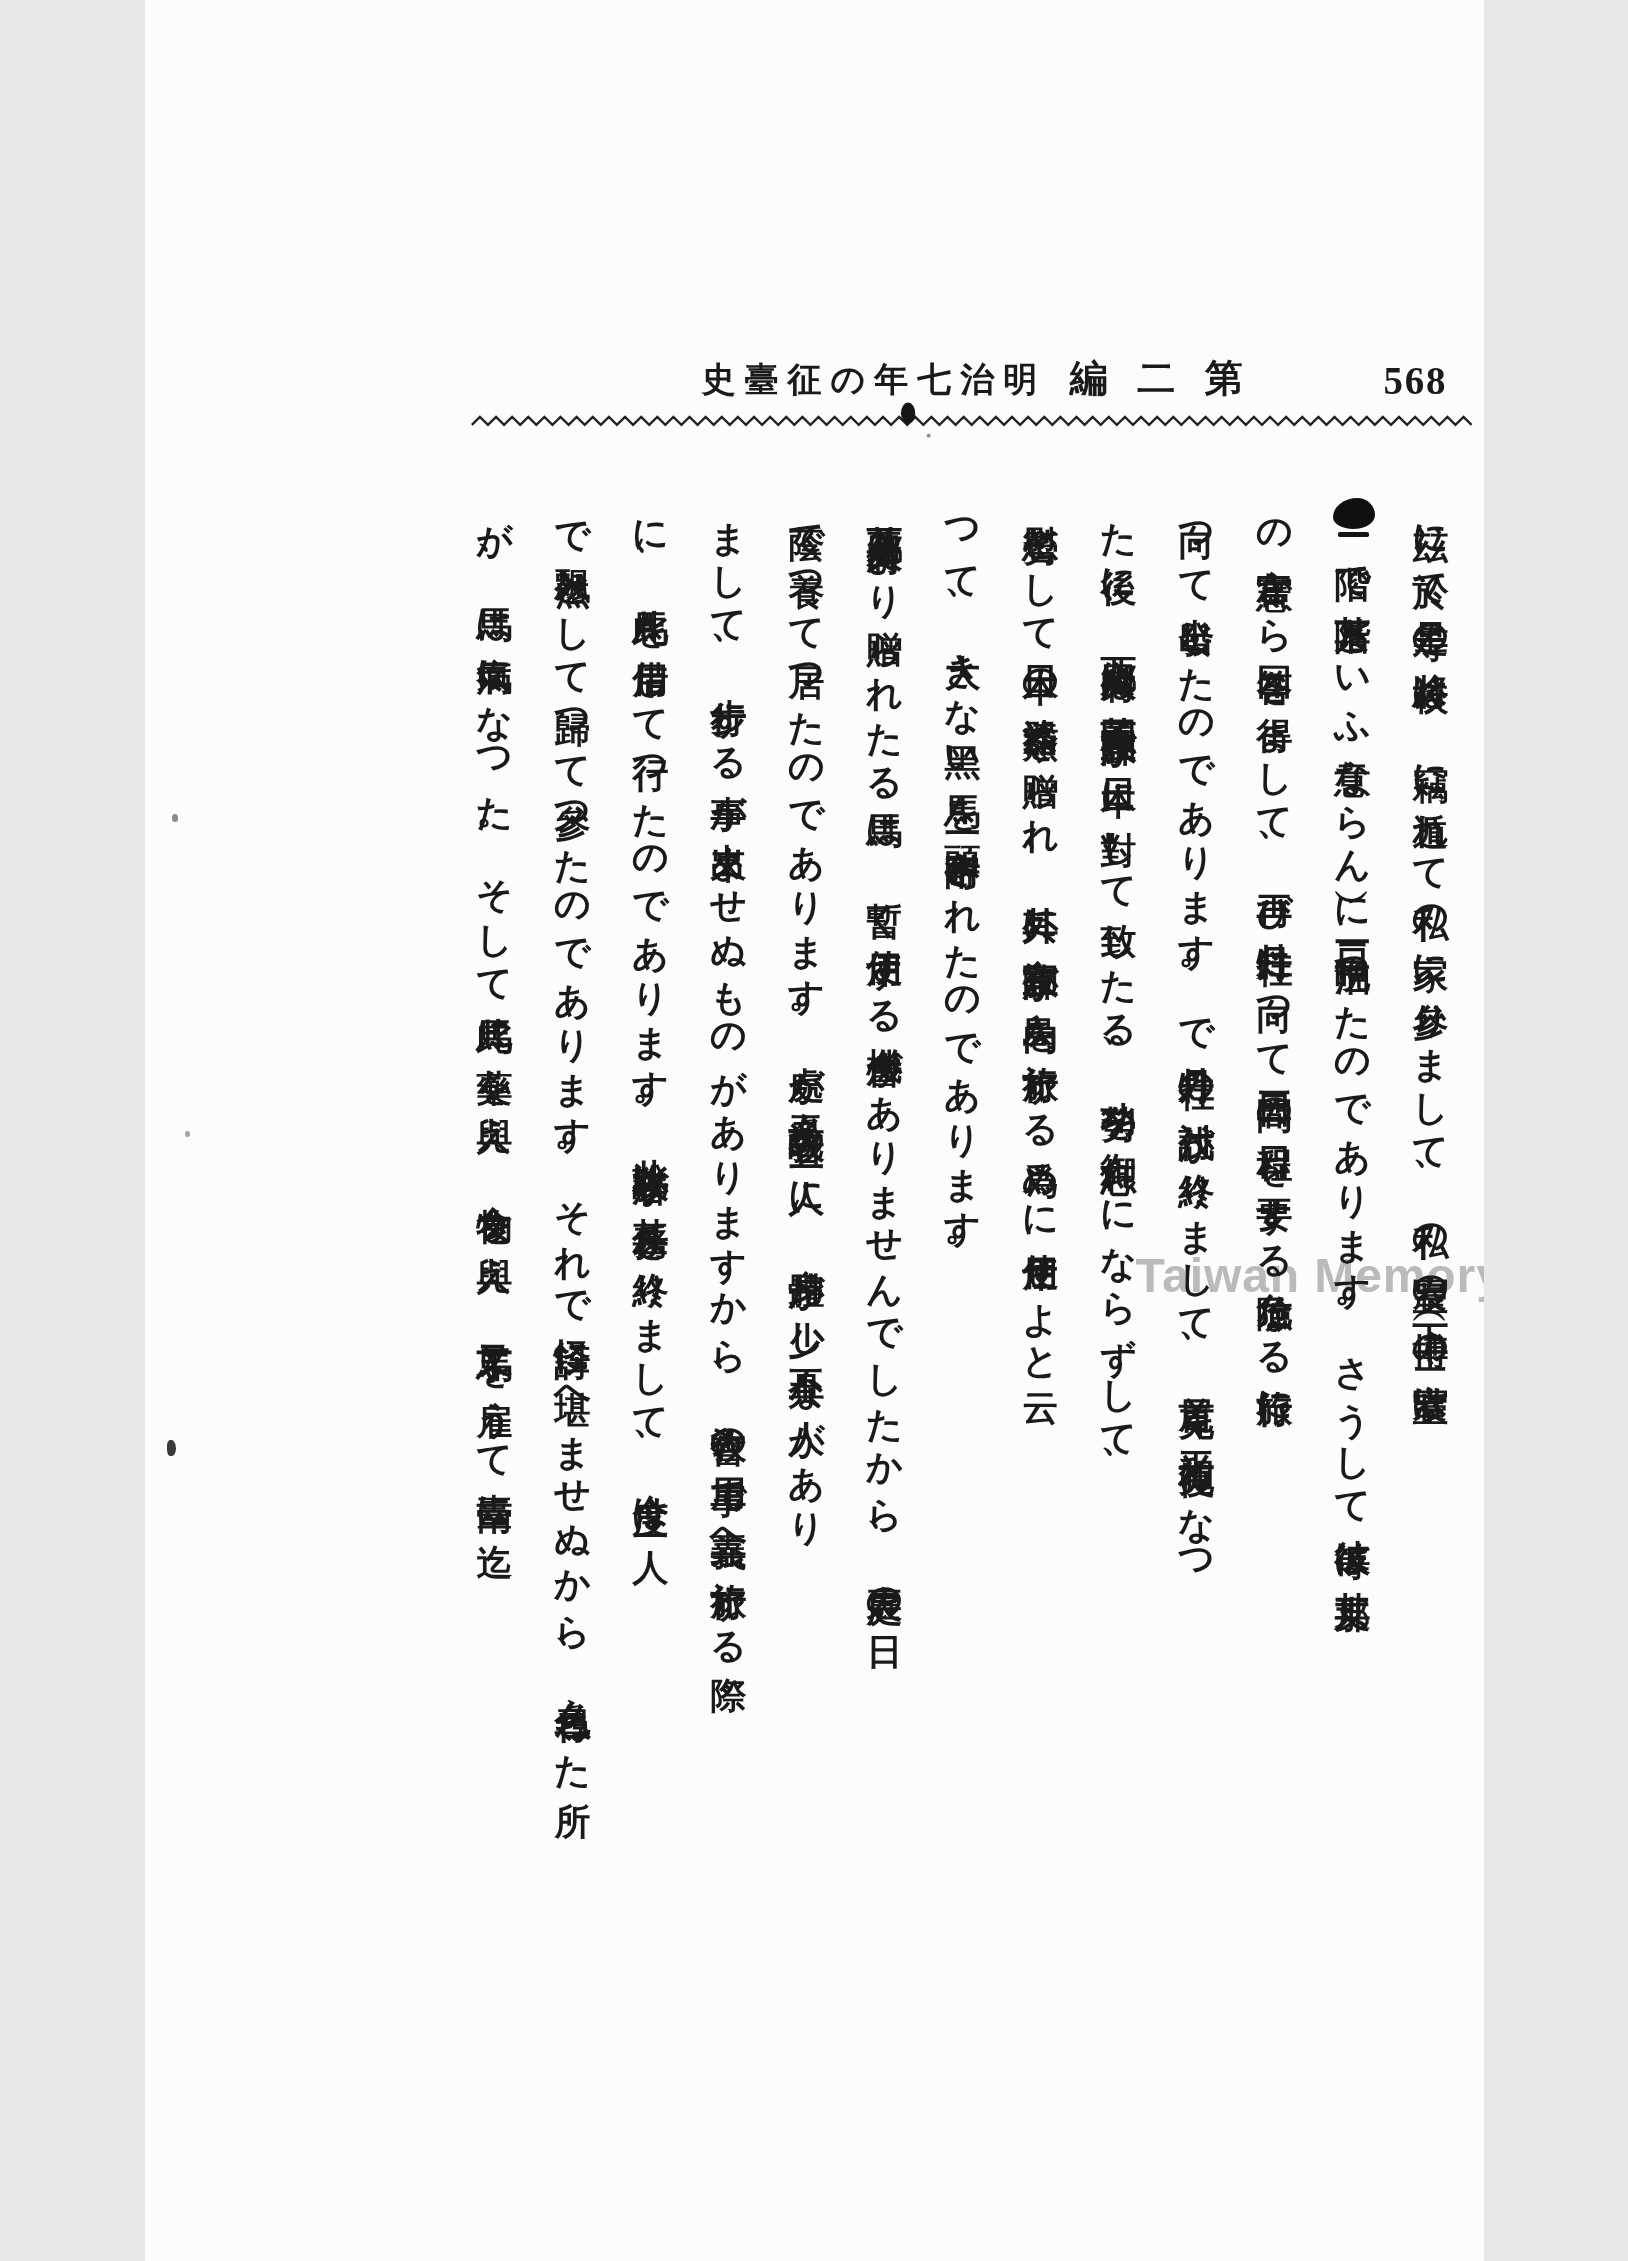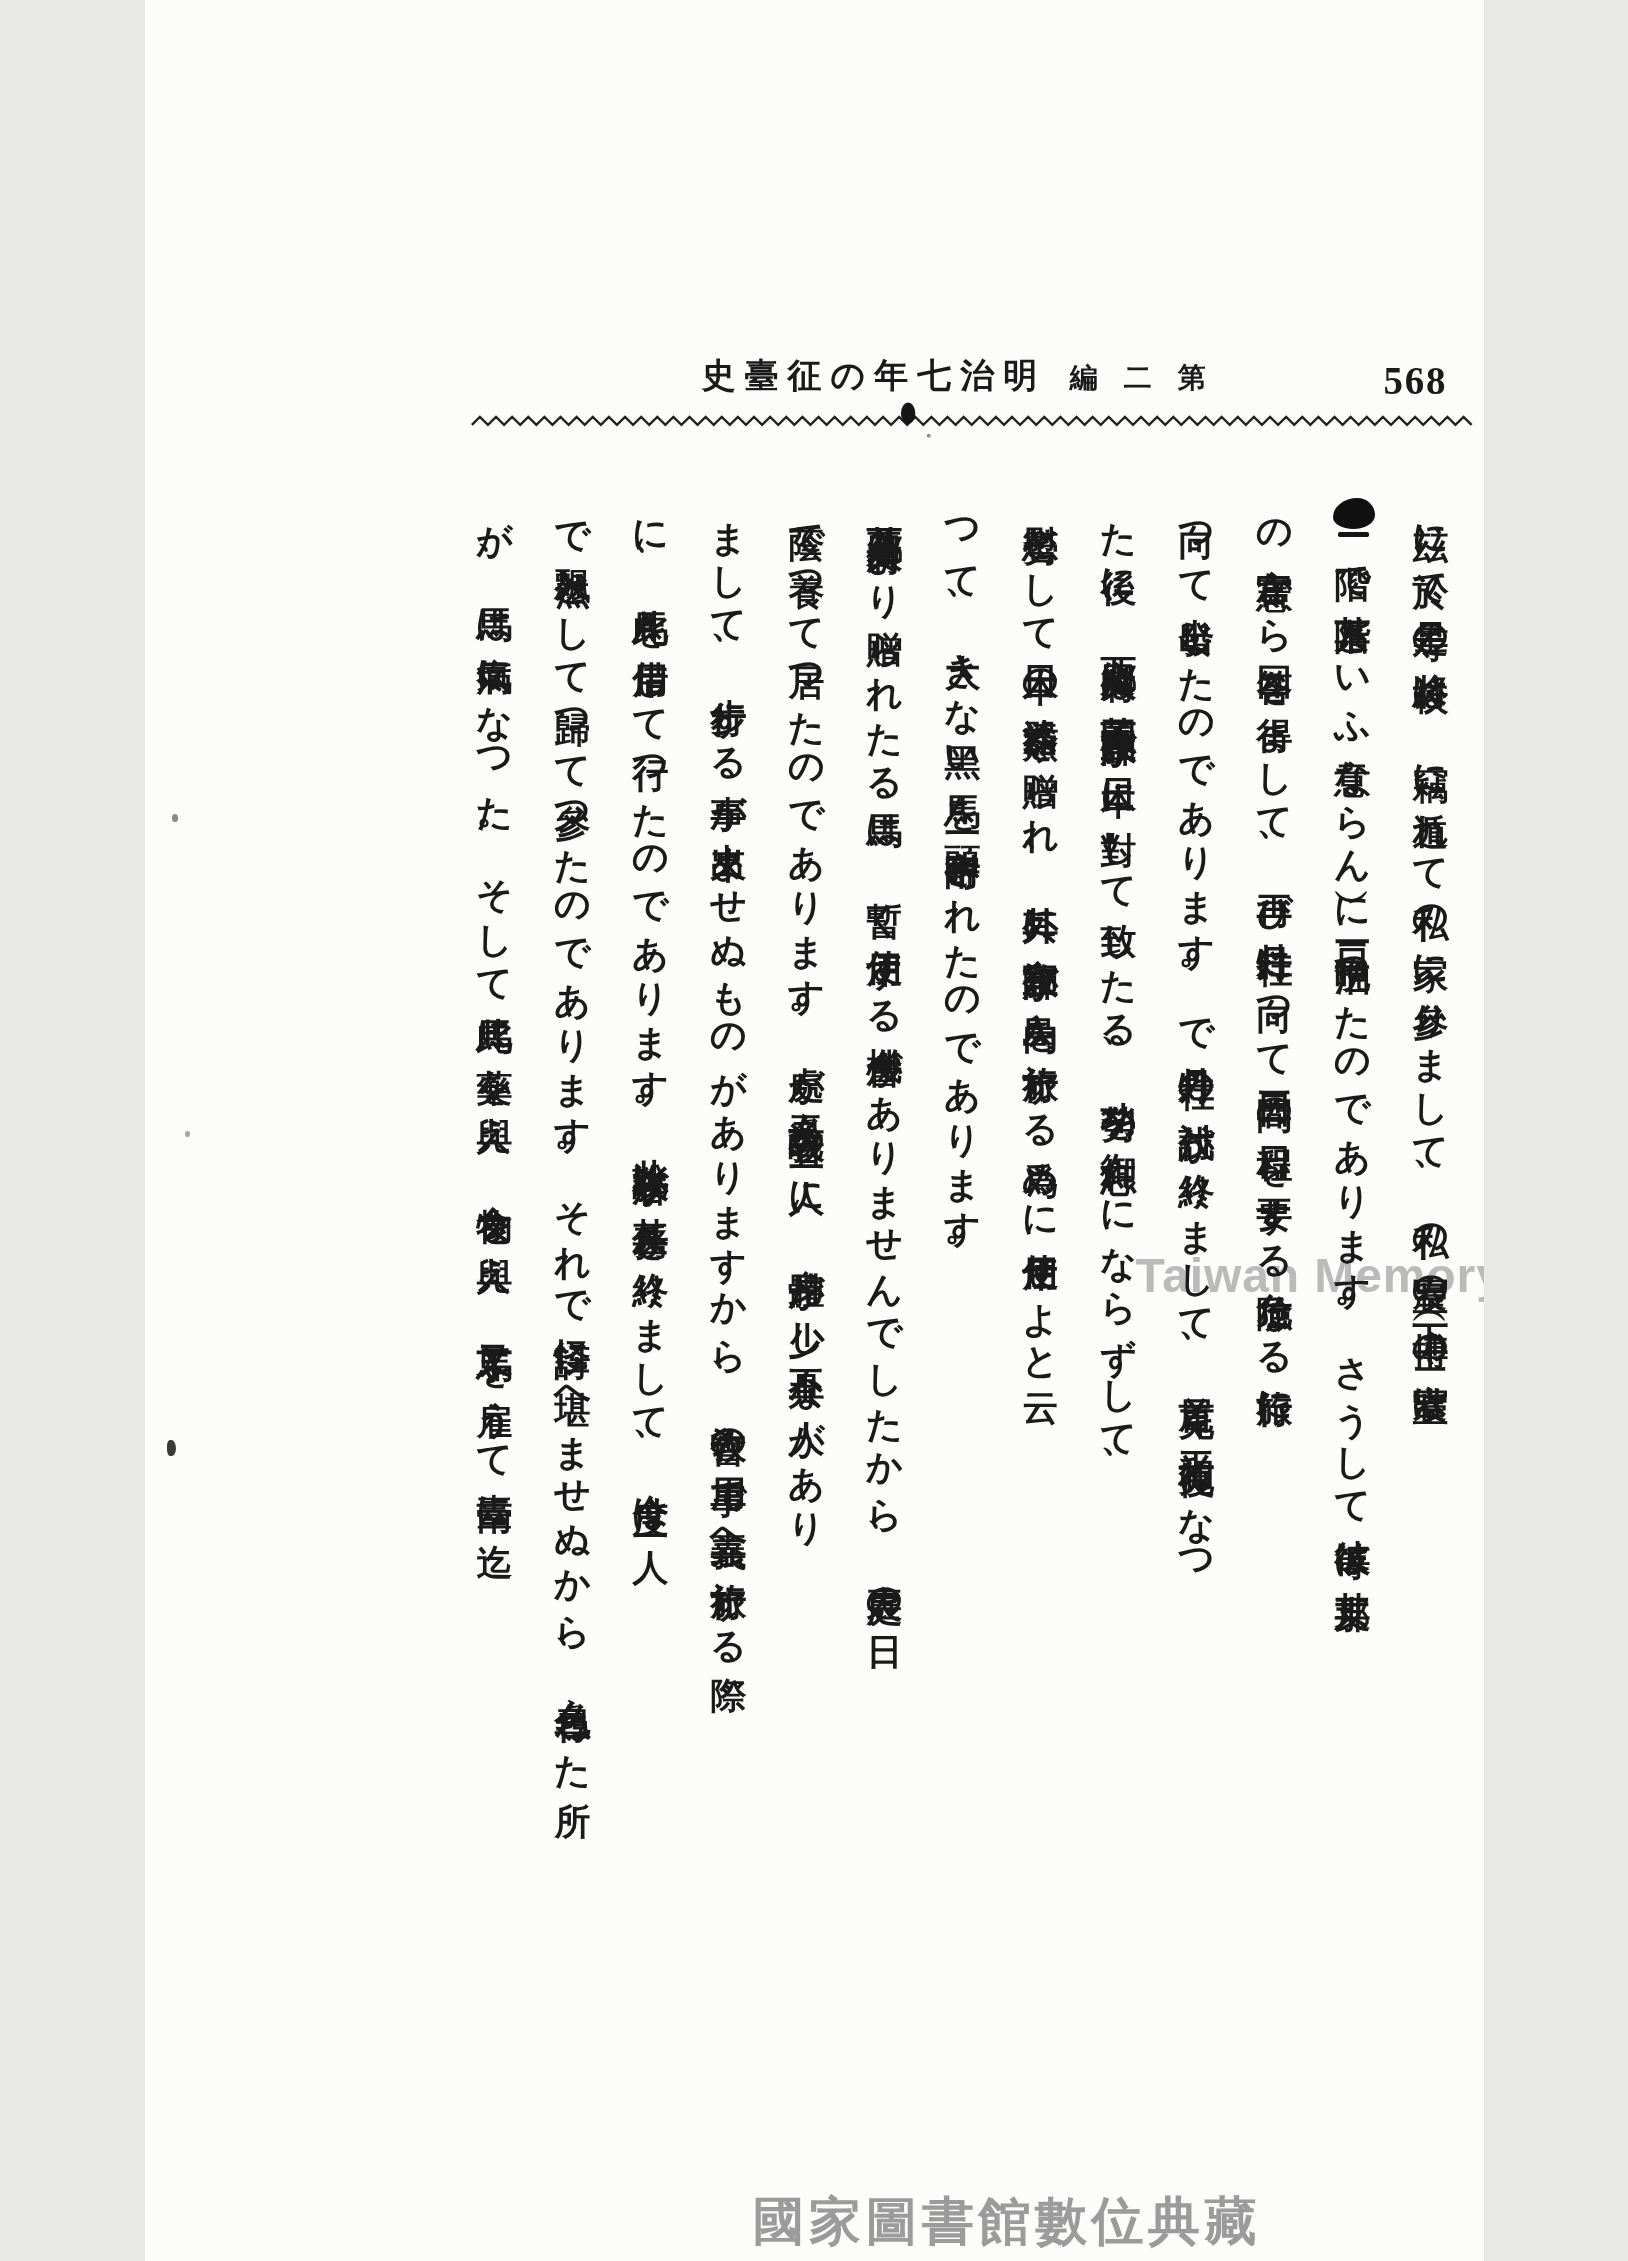--- a/index.html
+++ b/index.html
@@ -5,21 +5,21 @@
   html,body{margin:0;padding:0;background:#e8e8e6;}
   .page{
     position:relative;width:1339px;height:2262px;margin:0 auto;
     background:var(--paper,#fcfcfb);overflow:hidden;
     font-family:"DejaVu Serif","Liberation Serif",serif;
     color:var(--ink,#1a1a1a);
   }
   
   .header-row{position:absolute;left:557px;top:353px;display:flex;align-items:baseline;white-space:nowrap;}
   .header-title{font-size:34px;font-weight:bold;letter-spacing:9px;}
-  .header-section{font-size:28px;font-weight:bold;letter-spacing:8.1px;margin-left:23.5px;}
+  .header-section{font-size:38px;font-weight:bold;letter-spacing:8.1px;margin-left:23.5px;}
   .page-number{position:absolute;left:1239px;top:358px;font-size:39px;font-weight:bold;letter-spacing:1.8px;font-family:"Liberation Serif","DejaVu Serif",serif;}
   .wavy-rule{position:absolute;left:322px;top:398px;}
   
   .textblock{
     position:absolute;left:311px;top:496px;width:1015px;height:1574px;
     writing-mode:vertical-rl;
     font-size:36px;font-weight:600;letter-spacing:3.6px;line-height:78px;
   }
   .col{margin:0;padding:0;}
   .ink-blob{
@@ -87,19 +87,18 @@
       <div class="col">まして、步行する事が出來ませぬものがありますから、敎會の用事で嘉義へ旅行する際</div>
       <div class="col">に、此馬を借用して行つたのであります。此說敎者が其任務を終りまして、今度は一人</div>
       <div class="col">で飄然として歸つて參つたのであります。それで怪訝に堪へませぬから、色々尋ねた所</div>
       <div class="col">が、馬は病氣になつた。そして此馬に藥を與え、食物を與え、又馬丁を雇うて臺南に迄</div>
     </div>
 
   <div class="watermark">
     <div class="watermark-latin">Taiwan Memory</div>
   </div>
 
-  <div class="footer-caption">國家圖書館數位典藏</div>
 
   <div class="speck-a"></div>
   <div class="speck-b"></div>
   <div class="speck-c"></div>
 </div>
 
 
 </body></html>

